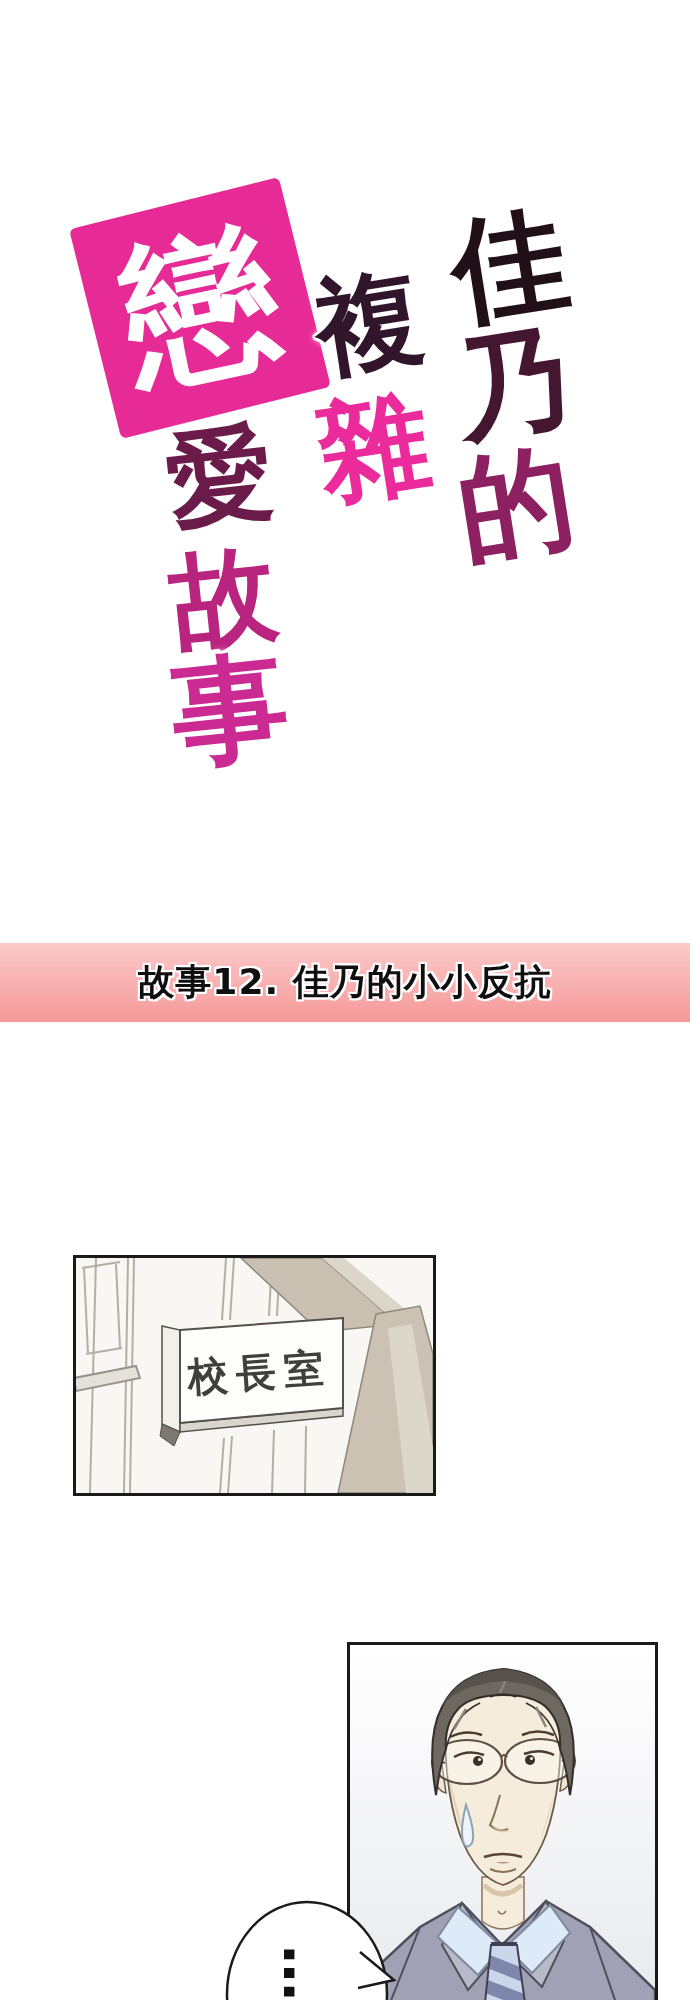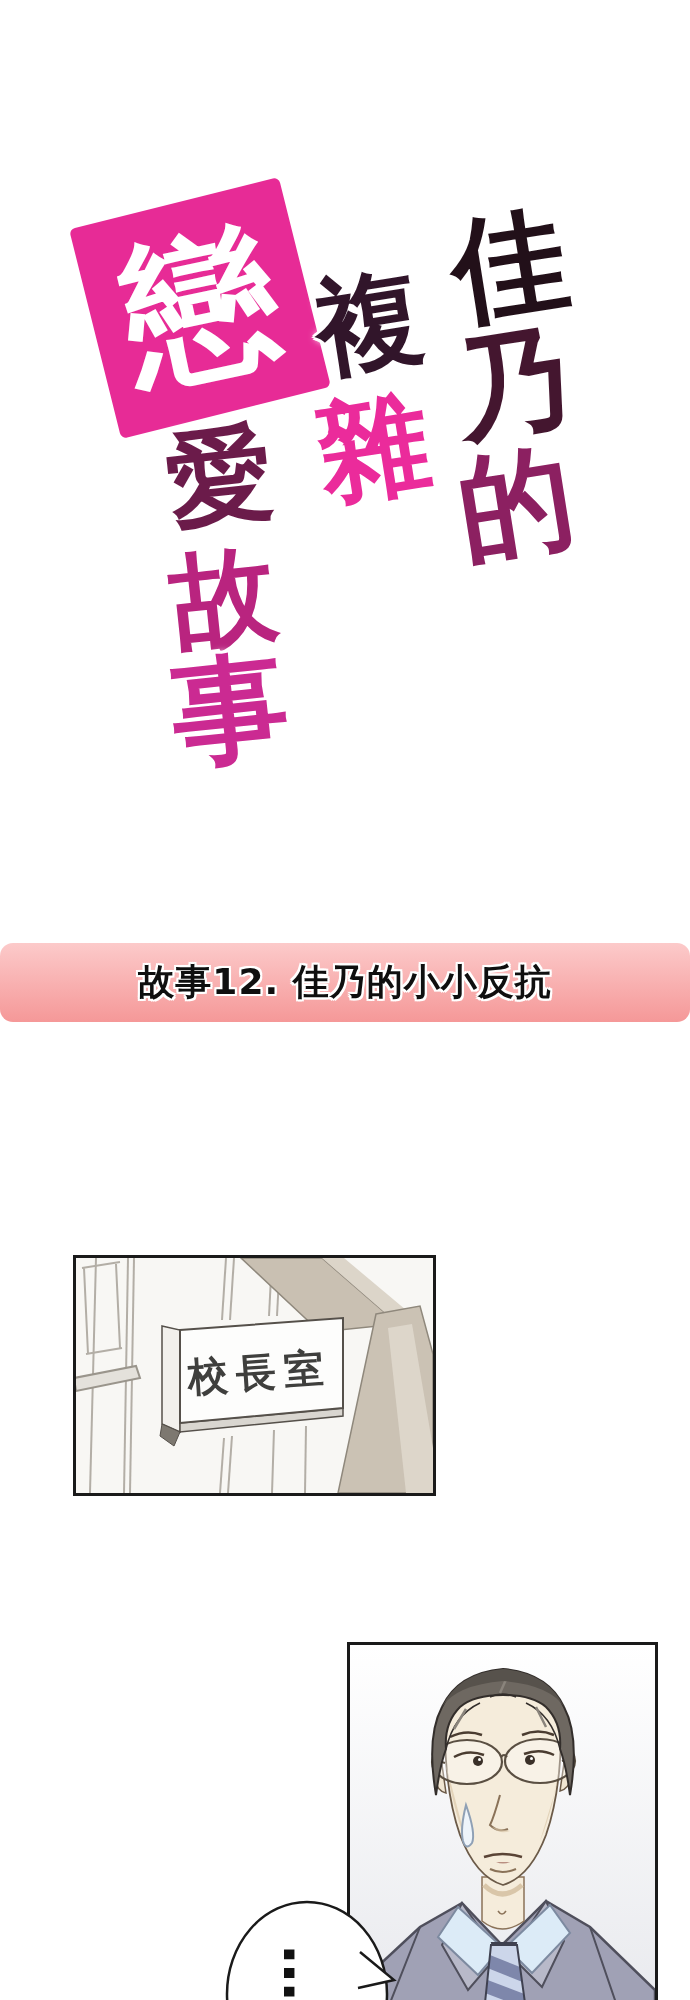--- a/index.html
+++ b/index.html
@@ -73,21 +73,21 @@
     <span class="logo-char col-left" style="left: 172px; top: 652px; font-size: 116px; color: rgb(203, 42, 146);">事</span>
 
     <span class="logo-char col-mid" style="left: 316px; top: 270px; color: rgb(49, 21, 42);">複</span>
     <span class="logo-char col-mid" style="left: 319px; top: 393px; font-size: 110px; color: rgb(235, 43, 155);">雜</span>
 
     <span class="logo-char col-right" style="left: 452px; top: 208px; color: rgb(34, 16, 25);">佳</span>
     <span class="logo-char col-right" style="left: 456px; top: 326px; color: rgb(68, 22, 47);">乃</span>
     <span class="logo-char col-right" style="left: 458px; top: 446px; color: rgb(140, 32, 97);">的</span>
   </div>
 
-  <div id="chapter-banner" style="background: linear-gradient(rgb(252, 202, 202), rgb(245, 152, 152)); border-radius: 13px;">
+  <div id="chapter-banner" style="background: linear-gradient(rgb(252, 202, 202), rgb(245, 152, 152));">
     <span class="banner-text" style="color: rgb(15, 15, 15);">故事12. 佳乃的小小反抗</span>
   </div>
 
   <div class="panel" id="panel-sign">
     <svg width="357" height="235" viewBox="0 0 357 235">
       <rect x="0" y="0" width="357" height="235" fill="#f8f7f4"></rect>
 
       <g stroke="#b3aea6" stroke-width="2" fill="none">
         <line x1="20" y1="0" x2="14" y2="235"></line>
         <line x1="52" y1="0" x2="48" y2="235"></line>

